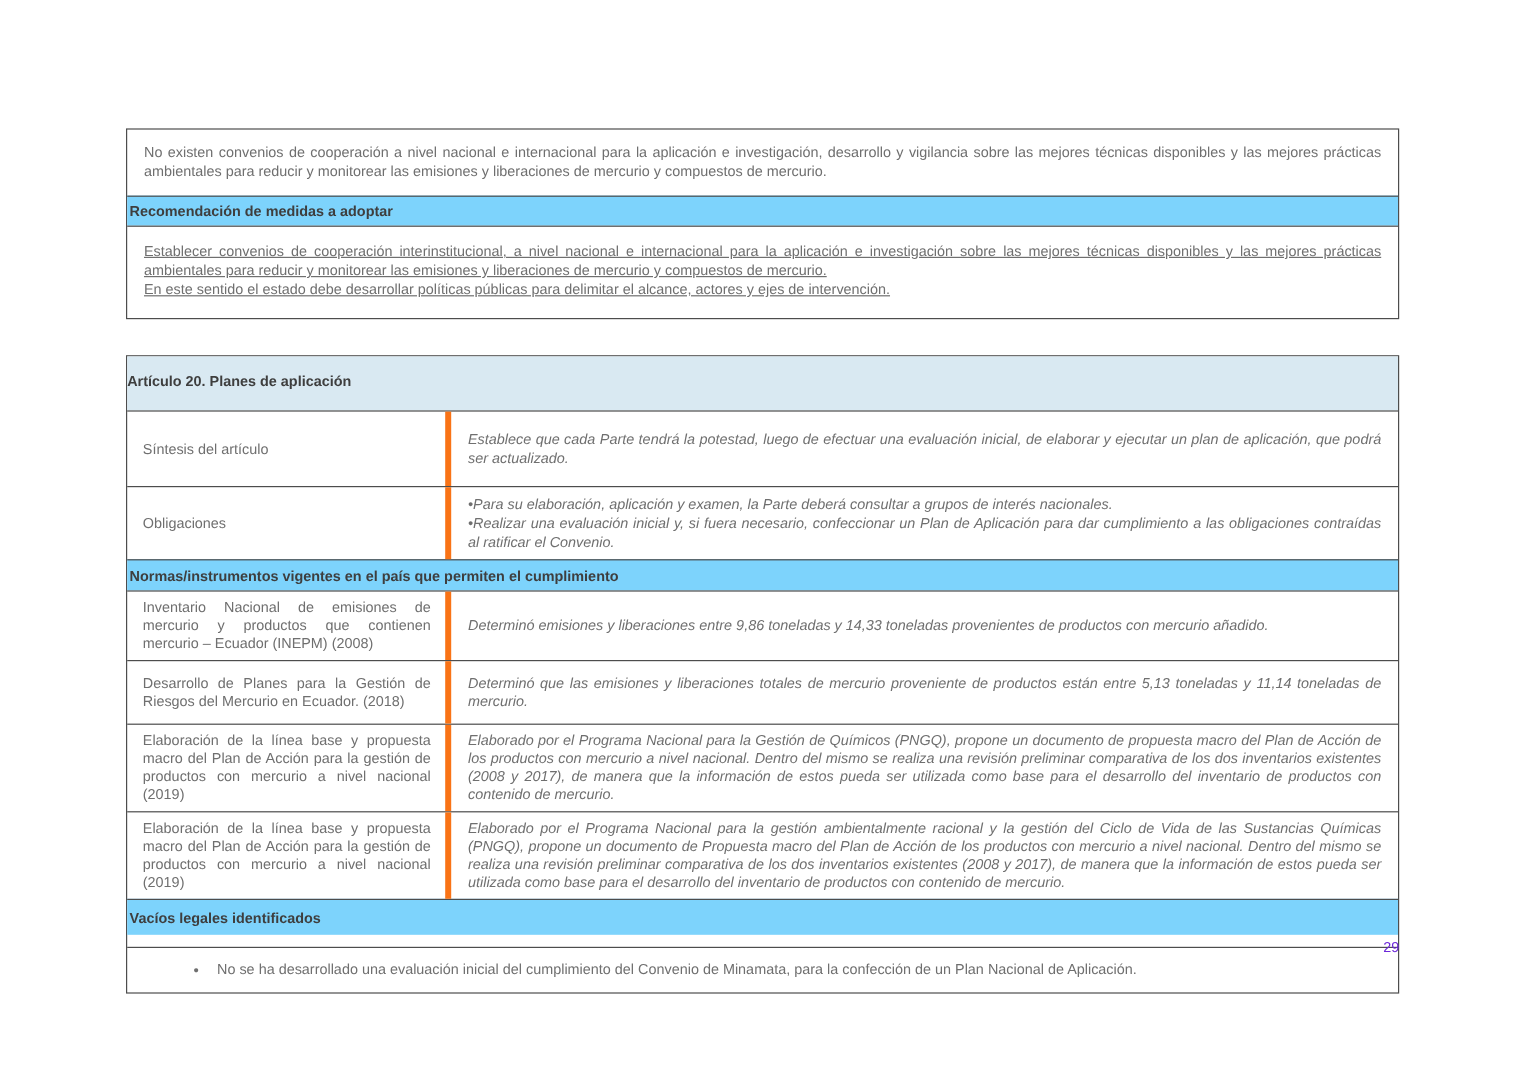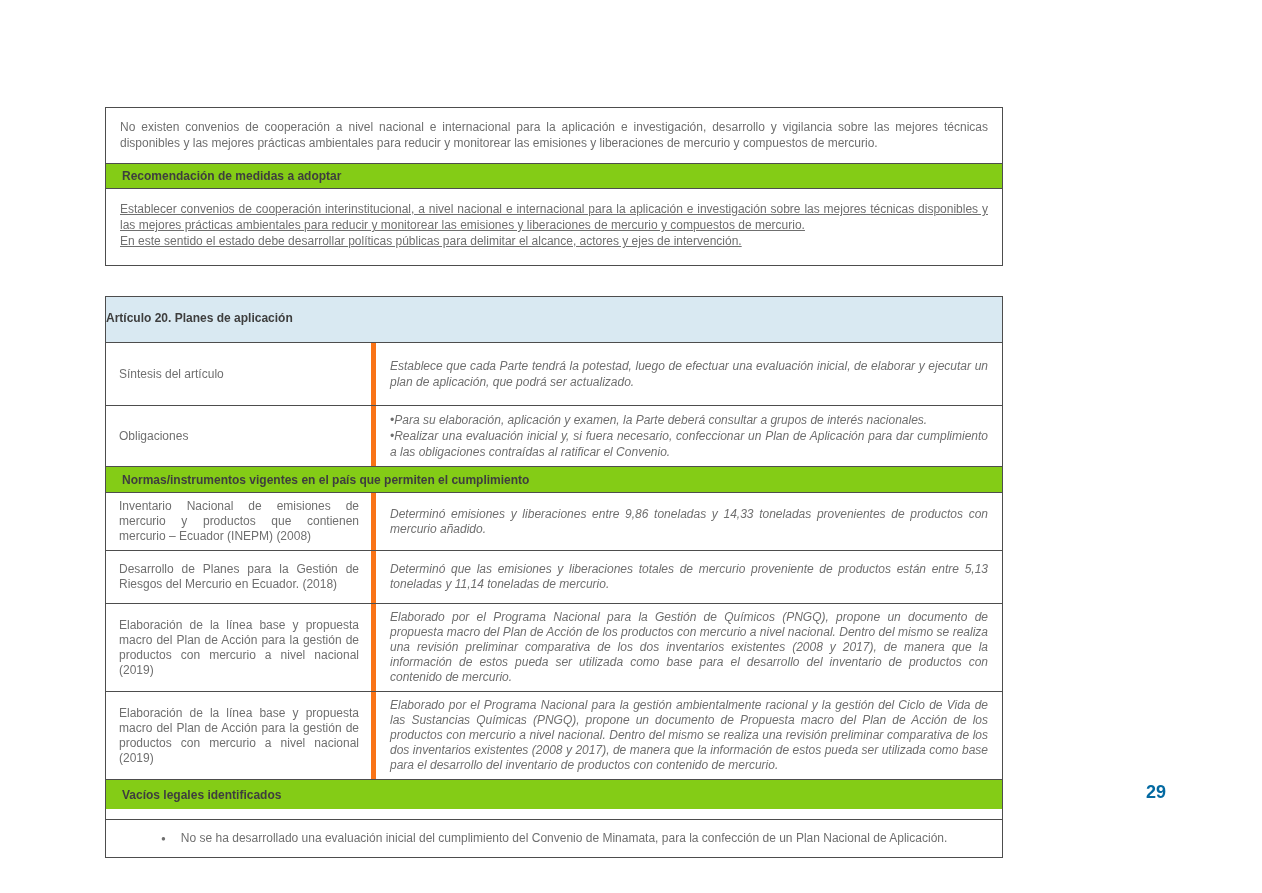--- a/index.html
+++ b/index.html
@@ -1,48 +1,48 @@
 <!DOCTYPE html>
 <html><head>
 <meta charset="utf-8">
 <style>
   html,body{margin:0;padding:0;}
   body{
     width:1262px;height:893px;position:relative;background:#ffffff;
     font-family:"Liberation Sans", sans-serif;color:#6f6f6f;
     -webkit-font-smoothing:antialiased;
   }
-  .content{position:absolute;left:105px;top:107px;width:898px;}
+  .content{position:absolute;left:105px;top:107px;width:1061px;}
   .tbl{border:1.5px solid #4d4d4d;background:#fff;}
   .tbl2{margin-top:30px;}
   .row{border-top:1px solid #4d4d4d;box-sizing:border-box;font-size:12px;line-height:16px;}
   .row:first-child{border-top:none;}
   .j{text-align:justify;}
   .pad{padding:11px 14px;}
   .hdr-beige{
-    background:#84cc16;color:#3e3e3e;font-weight:bold;
-    display:flex;align-items:center;padding:4px 16px;
+    background:#7dd3fc;color:#3e3e3e;font-weight:bold;
+    display:flex;align-items:center;padding:4px 2px;
   }
   .hdr-blue{
     background:#d9e9f2;color:#3e3e3e;font-weight:bold;
     padding:13px 14px 0 0;min-height:45px;box-sizing:border-box;
   }
   .grid2{display:grid;grid-template-columns:270px 1fr;}
   .cell{display:flex;align-items:center;box-sizing:border-box;}
   .cell-inner{width:100%;}
   .left{border-right:5px solid #f97316;padding:6px 12px 6px 13px;}
   .right{padding:6px 14px;font-style:italic;}
   .tight{line-height:15px;}
   .para2{margin-top:0;}
   .blt::before{content:"\2022 ";}
   .gap-row{display:flex;align-items:center;padding:4px 14px 4px 55px;min-height:38px;box-sizing:border-box;margin-top:10px;}
   .dot::before{content:"\25CF";font-size:8px;margin-right:15px;vertical-align:1px;}
   .pagenum{
     position:absolute;top:782px;left:1055px;width:111px;text-align:right;
-    font-size:18px;color:#0369a1;font-weight:bold;
+    font-size:12px;color:#6d28d9;
   }
 </style>
 </head>
 <body>
 
 <div class="content">
 
   <div class="tbl">
     <div class="row pad j" style="min-height:55px;">No existen convenios de cooperación a nivel nacional e internacional para la aplicación e investigación, desarrollo y vigilancia sobre las mejores técnicas disponibles y las mejores prácticas ambientales para reducir y monitorear las emisiones y liberaciones de mercurio y compuestos de mercurio.</div>
     <div class="row hdr-beige" style="min-height:23px;">Recomendación de medidas a adoptar</div>

